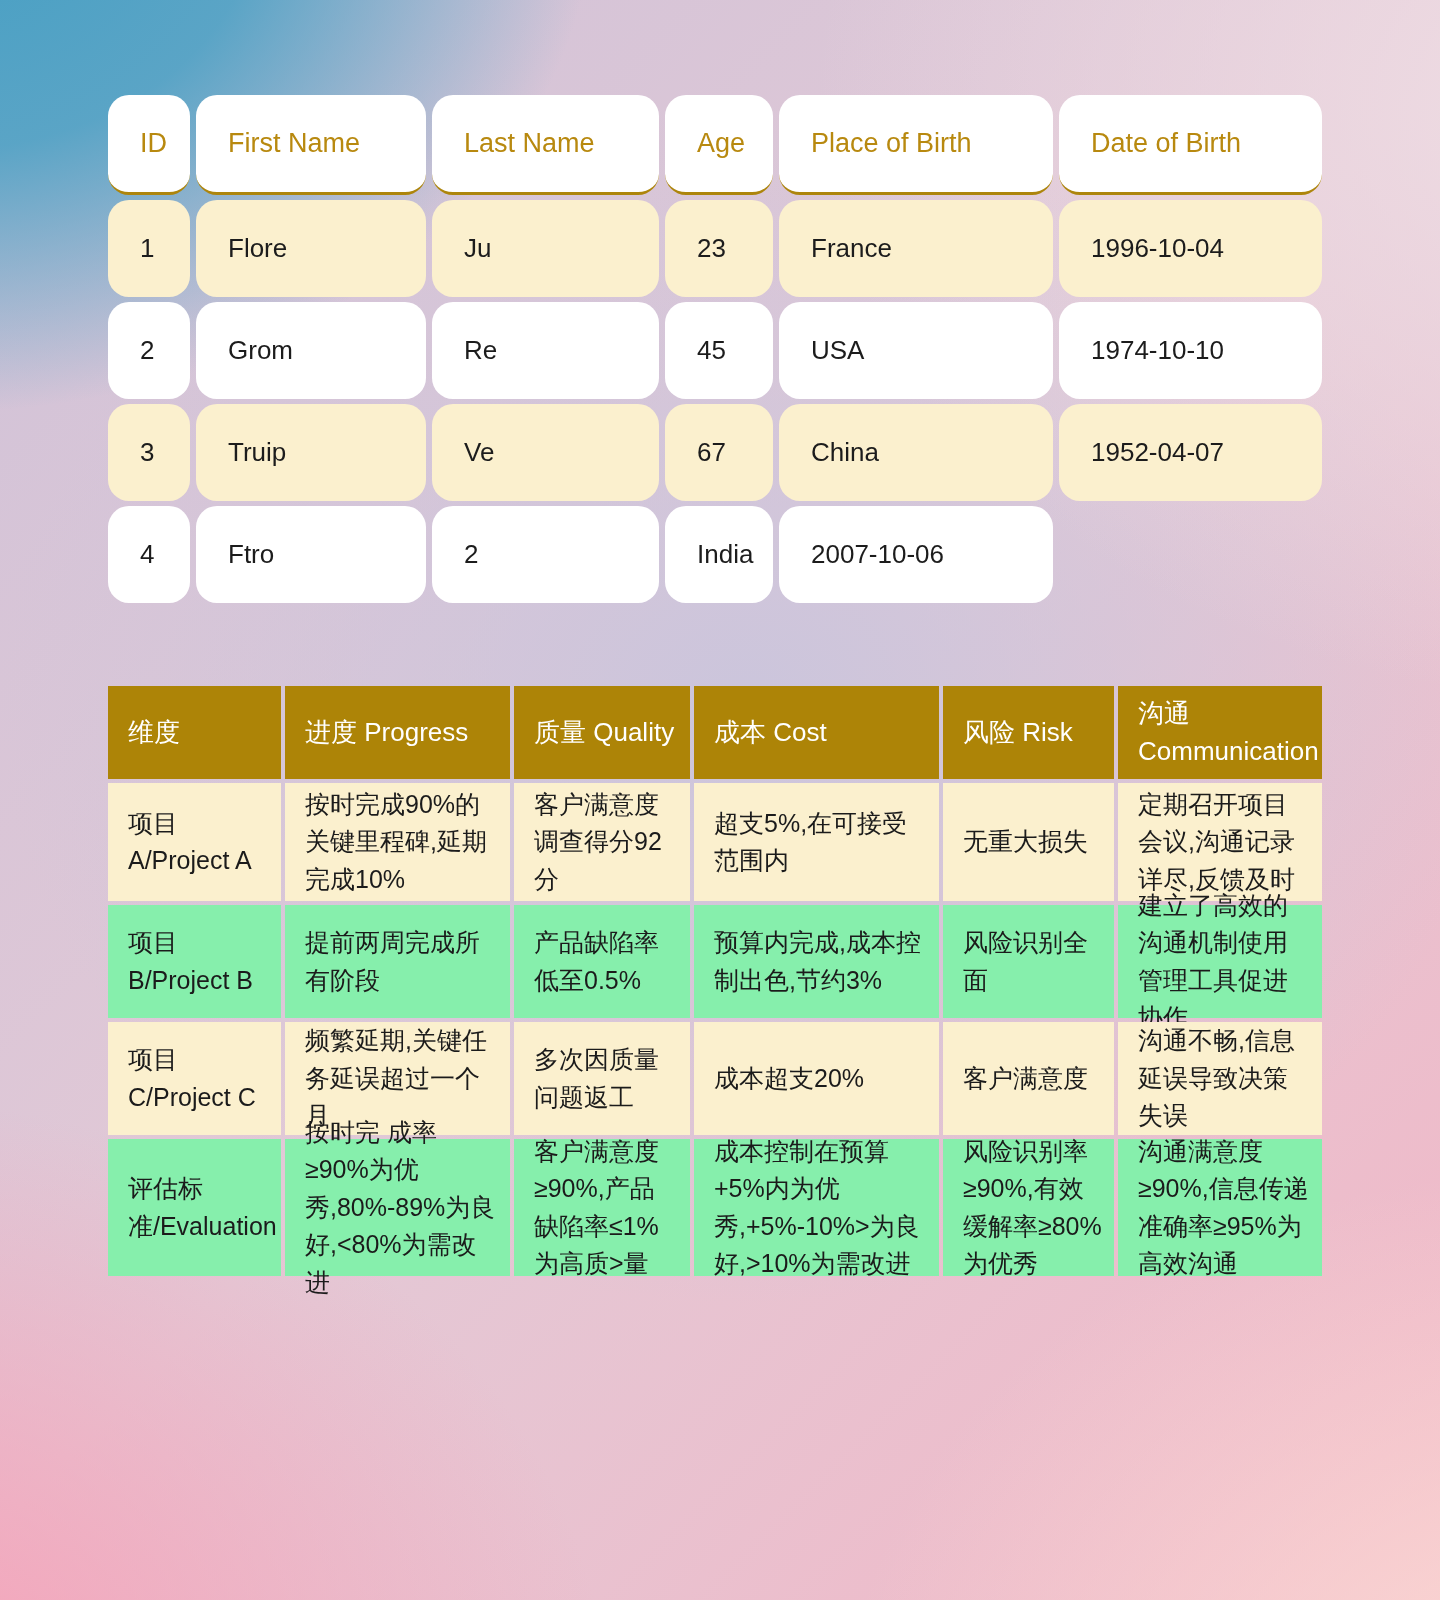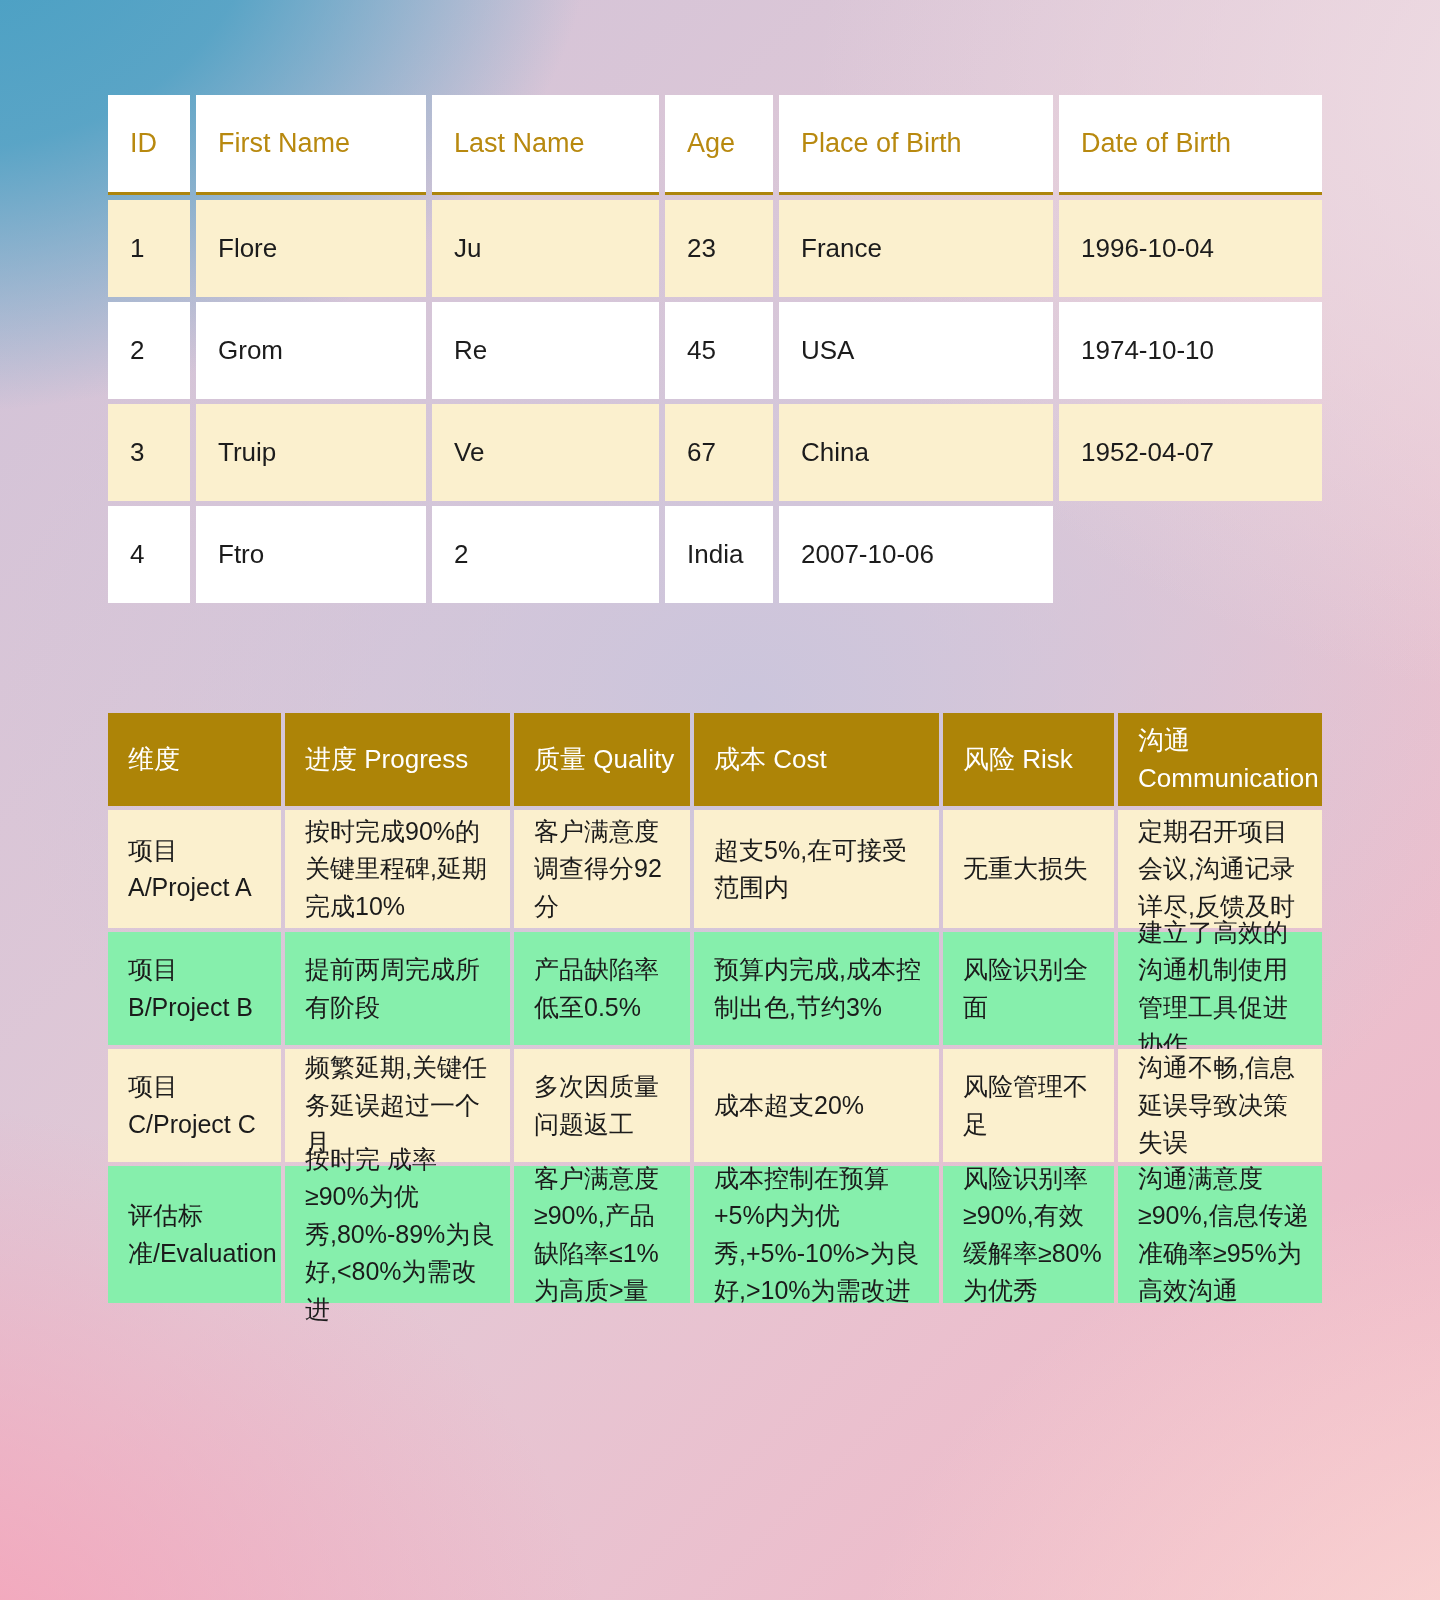--- a/index.html
+++ b/index.html
@@ -26,37 +26,38 @@
     width: 1214px;
     display: grid;
     grid-template-columns: 82px 230px 227px 108px 274px 263px;
     grid-template-rows: 100px 97px 97px 97px 97px;
     gap: 5px 6px;
   }
   .t1 .cell {
     box-sizing: border-box;
     display: flex;
     align-items: center;
-    padding-left: 22px;
+    padding-left: 32px;
     font-size: 26px;
     color: #1c1c1c;
     background: #ffffff;
+    border-radius: 21px;
   }
   .t1 .h {
     color: #b8890f;
     font-size: 27px;
     border-bottom: 3px solid #ad850c;
     background: #ffffff;
   }
   .t1 .stripe { background: #fbf0ce; }
 
   
   .t2 {
     position: absolute;
-    left: 108px; top: 713px;
+    left: 108px; top: 686px;
     width: 1083px;
     display: grid;
     grid-template-columns: 173px 225px 176px 245px 171px 204px;
     grid-template-rows: 93px 118px 113px 113px 137px;
     gap: 4px 4px;
   }
   .t2 .cell {
     box-sizing: border-box;
     display: flex;
     align-items: center;
@@ -133,21 +134,21 @@
   <div class="cell">提前两周完成所有阶段</div>
   <div class="cell">产品缺陷率低至0.5%</div>
   <div class="cell">预算内完成,成本控制出色,节约3%</div>
   <div class="cell">风险识别全面</div>
   <div class="cell">建立了高效的沟通机制使用管理工具促进协作</div>
 
   <div class="cell stripe">项目 C/Project C</div>
   <div class="cell stripe">频繁延期,关键任务延误超过一个月</div>
   <div class="cell stripe">多次因质量问题返工</div>
   <div class="cell stripe">成本超支20%</div>
-  <div class="cell stripe">风险管理不足</div>
+  <div class="cell stripe">客户满意度</div>
   <div class="cell stripe">沟通不畅,信息延误导致决策失误</div>
 
   <div class="cell">评估标准/Evaluation</div>
   <div class="cell">按时完 成率≥90%为优秀,80%-89%为良好,&lt;80%为需改进</div>
   <div class="cell">客户满意度≥90%,产品缺陷率≤1%为高质&gt;量</div>
   <div class="cell">成本控制在预算+5%内为优秀,+5%-10%&gt;为良好,&gt;10%为需改进</div>
   <div class="cell">风险识别率≥90%,有效缓解率≥80%为优秀</div>
   <div class="cell">沟通满意度≥90%,信息传递准确率≥95%为高效沟通</div>
 </div>
 

